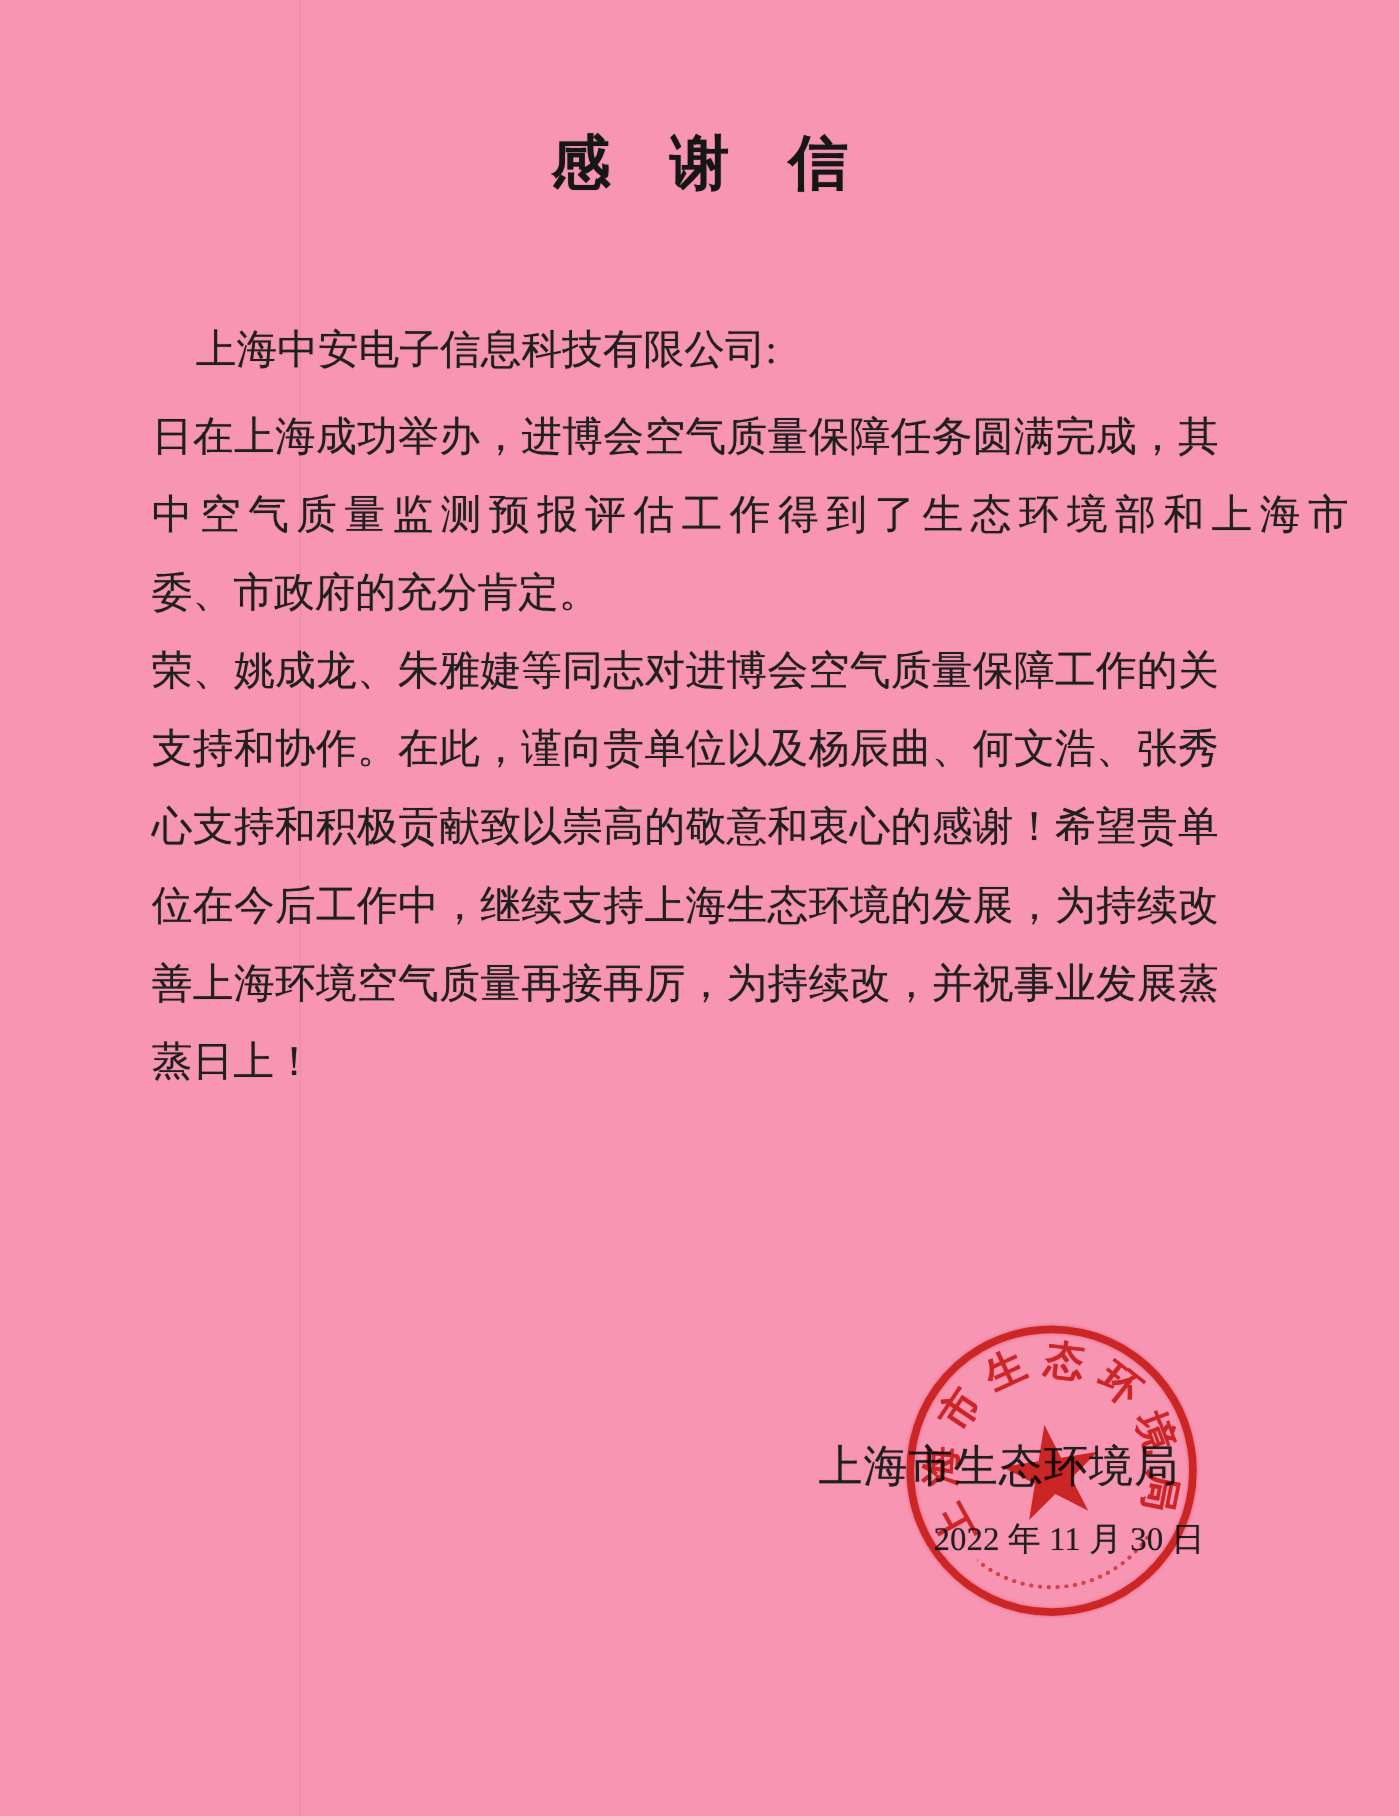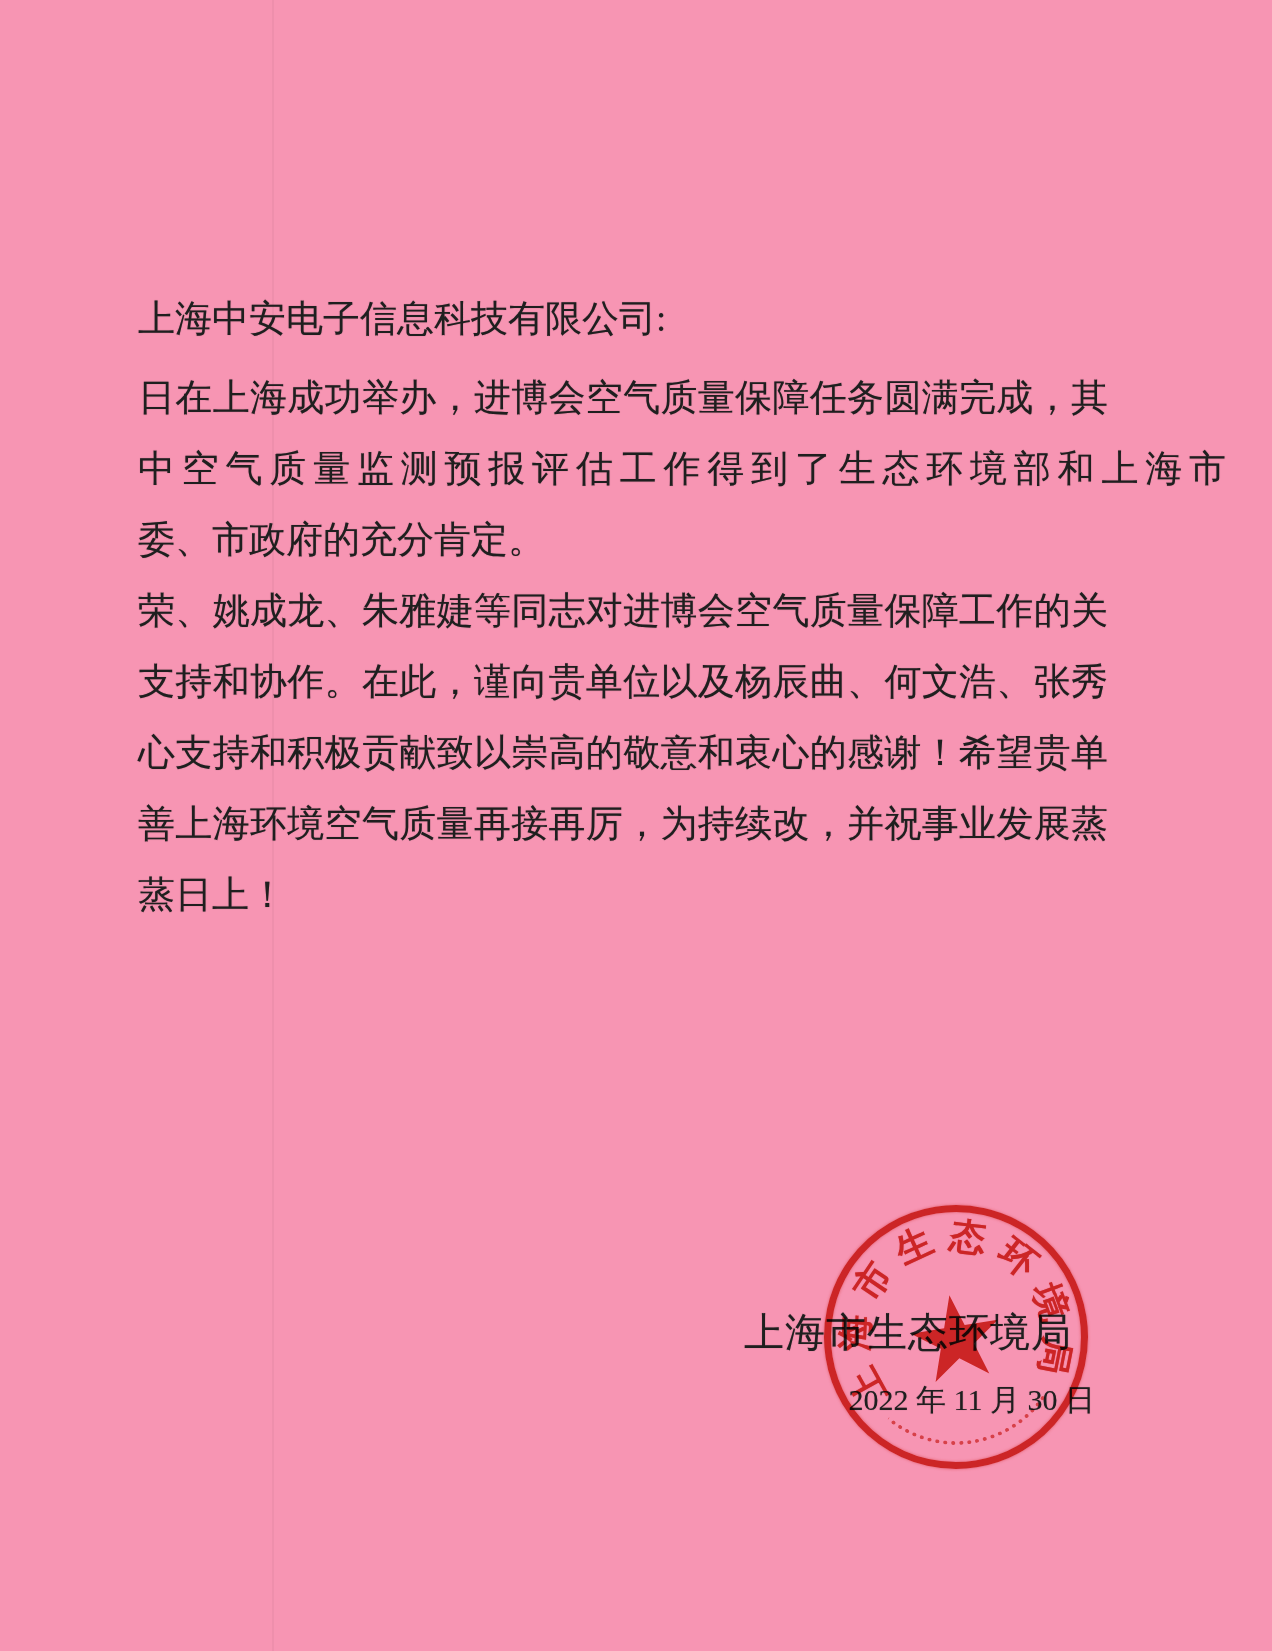--- a/index.html
+++ b/index.html
@@ -34,21 +34,21 @@
   .body {
     position: absolute;
     left: 138px;
     top: 283px;
     width: 970px;
     font-size: 37px;
     line-height: 71px;
     text-shadow: 0 0 1px rgba(30,30,30,.45);
   }
   .line { height: 71px; overflow: visible; }
-  .line.salutation { margin-bottom: 8px; }
+  .line.salutation { margin-bottom: 8px; margin-left: 40px; }
   .line.just { text-align: justify; text-align-last: justify; }
   .line.indent { text-indent: 76px; }
   .line.wide { width: 1088px; }
   .signature {
     position: absolute;
     top: 1305px;
     right: 200px;
     font-size: 40px;
     line-height: 56px;
     letter-spacing: 1px;
@@ -108,30 +108,32 @@
     border: 4px dotted rgba(207,45,35,.75);
     clip-path: polygon(15% 80%, 85% 80%, 100% 100%, 0 100%);
   }
 </style>
 </head>
 <body>
 
 <div class="page">
   <div class="crease" style="left: 272px;"></div>
 
+  <h1 class="title">感　谢　信</h1>
 
   <div class="body">
     <div class="line salutation">上海中安电子信息科技有限公司:</div>
     <div id="body-lines">
         <div class="line just">日在上海成功举办，进博会空气质量保障任务圆满完成，其</div>
         <div class="line just wide">中空气质量监测预报评估工作得到了生态环境部和上海市</div>
         <div class="line">委、市政府的充分肯定。</div>
         <div class="line just">荣、姚成龙、朱雅婕等同志对进博会空气质量保障工作的关</div>
         <div class="line just">支持和协作。在此，谨向贵单位以及杨辰曲、何文浩、张秀</div>
         <div class="line just">心支持和积极贡献致以崇高的敬意和衷心的感谢！希望贵单</div>
+        <div class="line just">位在今后工作中，继续支持上海生态环境的发展，为持续改</div>
         <div class="line just">善上海环境空气质量再接再厉，为持续改，并祝事业发展蒸</div>
         <div class="line">蒸日上！</div>
       </div>
   </div>
 
   <div class="signature">上海市生态环境局</div>
 
   <div class="date">2022 年 11 月 30 日</div>
 
   <div class="seal">

